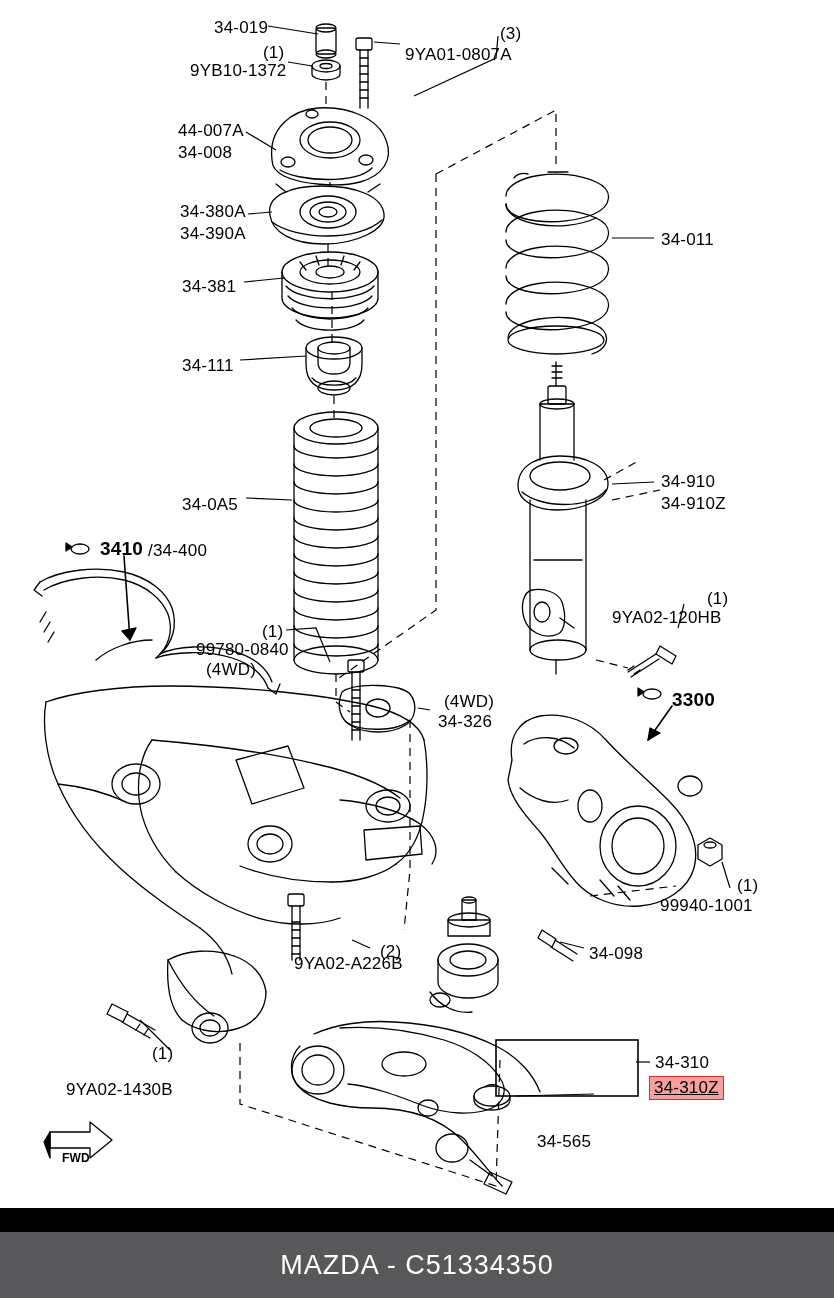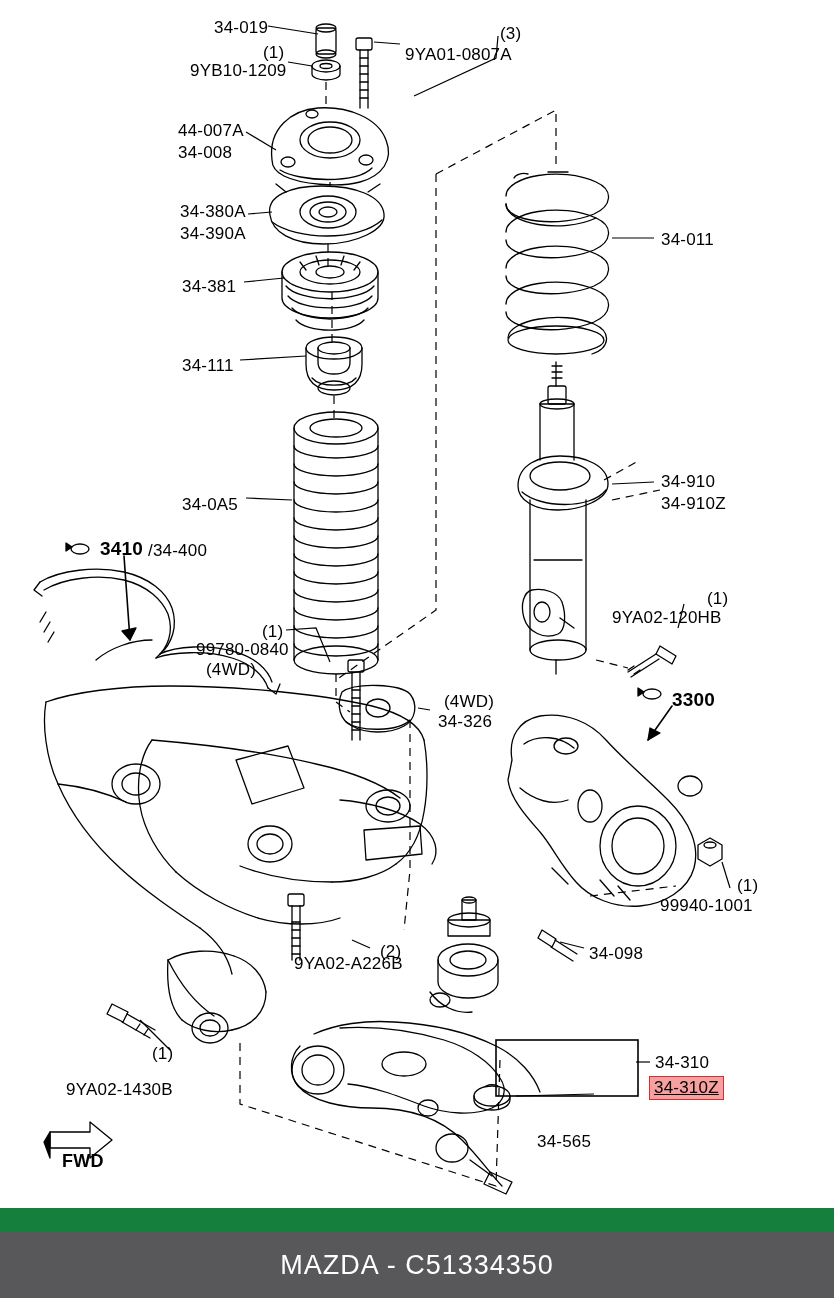--- a/index.html
+++ b/index.html
@@ -44,21 +44,21 @@
     padding: 1px 4px;
     color: #000;
     text-decoration: underline;
   }
   .footer {
     position: absolute;
     left: 0;
     top: 1208px;
     width: 834px;
     height: 90px;
-    background: #15803d;
+    background: #000000;
   }
   .footer-bar {
     position: absolute;
     left: 0;
     top: 24px;
     width: 834px;
     height: 66px;
     background: #58585a;
     color: #ffffff;
     display: flex;
@@ -393,21 +393,21 @@
         <path d="M594 1094 L516 1096"></path>
       </g>
 
       <g fill="none" stroke="#000000" stroke-width="1.6">
         <rect x="496" y="1040" width="142" height="56"></rect>
       </g>
     </svg>
 
     <div class="lbl" style="left:214px; top:18px;">34-019</div>
     <div class="lbl" style="left:263px; top:43px;">(1)</div>
-    <div class="lbl" style="left:190px; top:61px;">9YB10-1209</div>
+    <div class="lbl" style="left:190px; top:61px;">9YB10-1372</div>
     <div class="lbl" style="left:500px; top:24px;">(3)</div>
     <div class="lbl" style="left:405px; top:45px;">9YA01-0807A</div>
     <div class="lbl" style="left:178px; top:121px;">44-007A</div>
     <div class="lbl" style="left:178px; top:143px;">34-008</div>
     <div class="lbl" style="left:180px; top:202px;">34-380A</div>
     <div class="lbl" style="left:180px; top:224px;">34-390A</div>
     <div class="lbl" style="left:182px; top:277px;">34-381</div>
     <div class="lbl" style="left:182px; top:356px;">34-111</div>
     <div class="lbl" style="left:182px; top:495px;">34-0A5</div>
     <div class="lbl" style="left:661px; top:230px;">34-011</div>
@@ -425,21 +425,21 @@
     <div class="lbl bold" style="left:672px; top:689px;">3300</div>
     <div class="lbl" style="left:737px; top:876px;">(1)</div>
     <div class="lbl" style="left:660px; top:896px;">99940-1001</div>
     <div class="lbl" style="left:589px; top:944px;">34-098</div>
     <div class="lbl" style="left:380px; top:942px;">(2)</div>
     <div class="lbl" style="left:294px; top:954px;">9YA02-A226B</div>
     <div class="lbl" style="left:152px; top:1044px;">(1)</div>
     <div class="lbl" style="left:66px; top:1080px;">9YA02-1430B</div>
     <div class="lbl" style="left:655px; top:1053px;">34-310</div>
     <div class="lbl" style="left:537px; top:1088px;margin-top:44px;">34-565</div>
-    <div class="lbl small" style="left:62px; top:1151px; font-weight:bold; font-size:18px;">FWD</div>
+    <div class="lbl small" style="left:62px; top:1151px; font-weight:bold; font-size:12px;">FWD</div>
 
     <div class="lbl hl" style="left:649px; top:1076px;">34-310Z</div>
   </div>
 
   <div class="footer">
     <div class="footer-bar">
       <span class="footer-left">MAZDA - C51334350</span>
     </div>
   </div>
 

